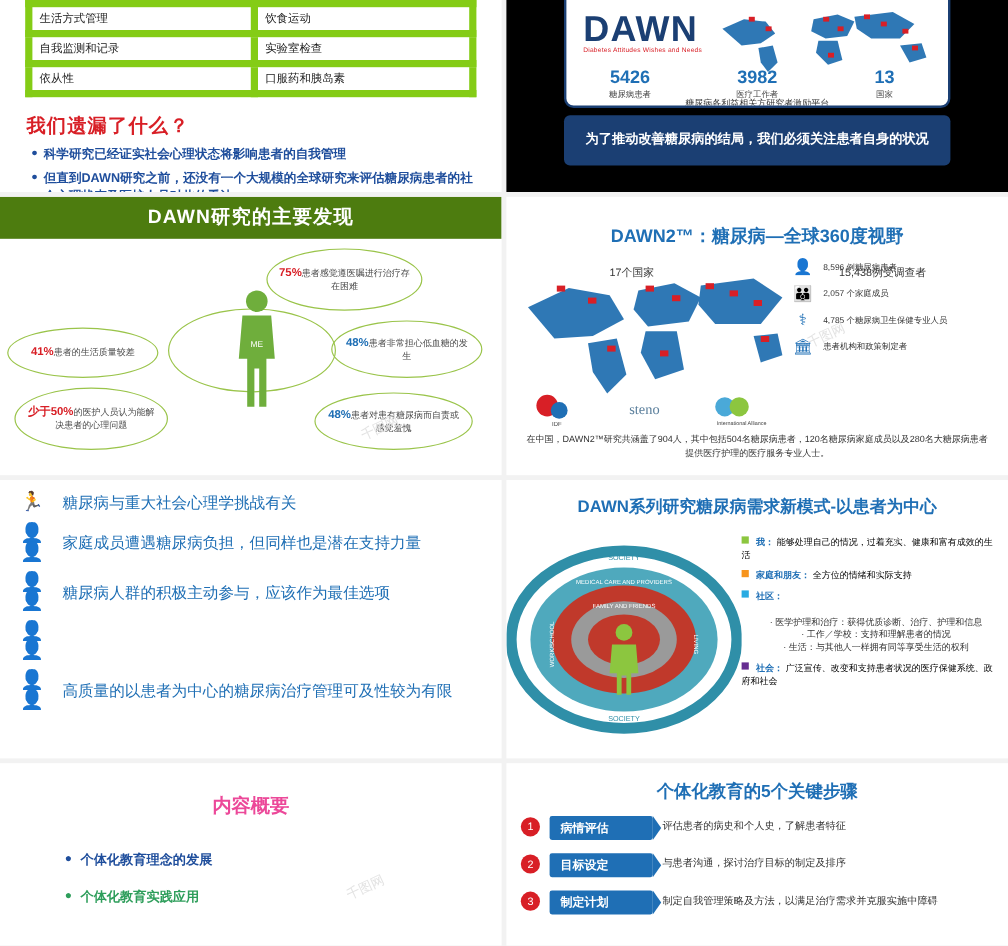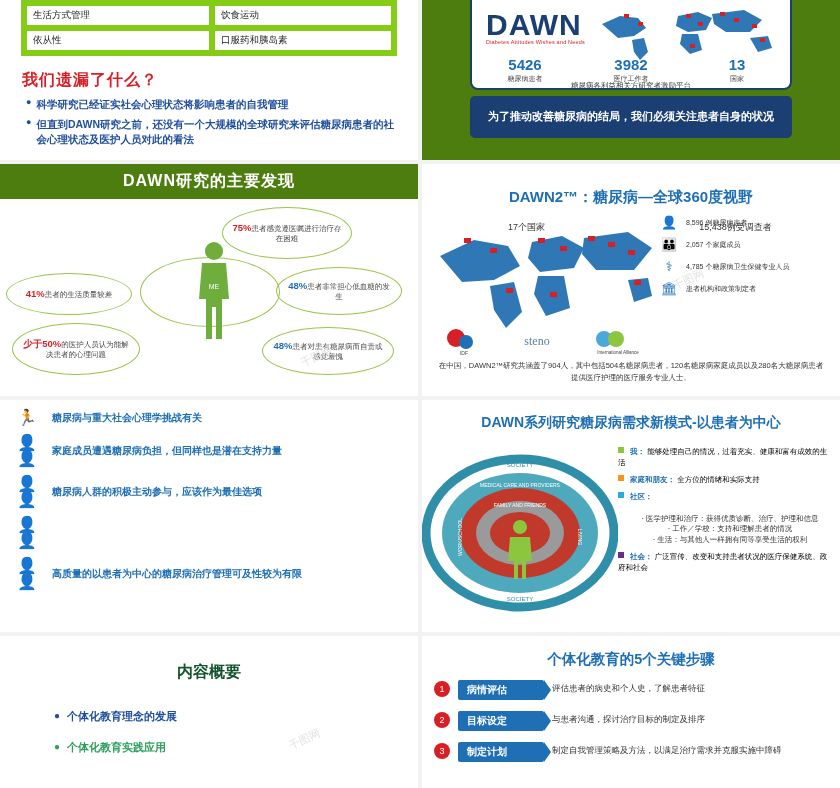--- a/index.html
+++ b/index.html
@@ -39,21 +39,21 @@
   .s1 { padding: 0; }
   table.s1tab { width: 376px; margin: 0 auto; border-collapse: collapse; font-size:9.5px; color:#222; }
   table.s1tab td { border:6px solid #84cc16; padding:3px 6px; height:16px; }
   table.s1tab td.c1 { width: 188px; }
   .s1head { color:#d81f26; font-weight:bold; font-size:16px; margin:14px 0 6px 22px; letter-spacing:1px; }
   .s1list { margin-left:26px; margin-right:14px; }
   .s1list .bullet-row { margin-bottom:5px; }
   .s1list .txt { color:#1f4e9c; font-size:10.5px; line-height:1.45; font-weight:bold; }
 
   
-  .s2 { background:#4d7c0f; }
+  .s2 { background:#000000; }
   .s2card {
     position:absolute; left:48px; top:-34px; width:322px; height:124px;
     border:2px solid #1b3f73; border-radius:8px; background:#fff;
     overflow:hidden;
   }
   .s2logo { position:absolute; left:14px; top:40px; }
   .s2logo .big { font-size:30px; font-weight:bold; color:#1b3f73; letter-spacing:1px; }
   .s2logo .sub { font-size:5.5px; color:#d81f26; letter-spacing:.2px; margin-top:-3px;}
   .s2map {
     position:absolute; right:6px; top:34px; width:190px; height:60px;
@@ -102,35 +102,35 @@
     position:absolute; left:14px; right:14px; bottom:12px;
     font-size:7.5px; color:#333; line-height:1.6; text-align:center;
   }
   .logorow { position:absolute; left:10px; top:162px; width:226px; display:flex; align-items:center; justify-content:space-around; }
 
   
   .s5title { background:#9bbbd4; color:#fff; font-size:15px; font-weight:bold; text-align:center; padding:8px 0; }
   .s5list { padding:10px 12px 0 10px; }
   .s5row { display:flex; align-items:center; gap:8px; margin-bottom:9px; }
   .s5ico { width:34px; text-align:center; font-size:16px; line-height:1; }
-  .s5txt { font-size:10px; color:#1f6fb5; line-height:1.4; font-weight:bold; }
+  .s5txt { font-size:13px; color:#1f6fb5; line-height:1.4; font-weight:normal; }
 
   
   .s6title { color:#1f6fb5; font-weight:bold; text-align:center; font-size:14px; padding:12px 10px 0; line-height:1.5; }
   .s6wrap { display:flex; margin-top:8px; }
   .s6left { width:196px; position:relative; height:176px; }
   .s6right { flex:1; padding:6px 8px 0 0; }
   .s6item { margin-bottom:6px; font-size:7.5px; line-height:1.45; }
   .s6key { color:#1f6fb5; font-weight:bold; }
   .sq { display:inline-block; width:6px; height:6px; margin-right:4px; vertical-align:1px;}
   .s6sub { margin:11px 0 0 10px;text-align:center; }
   .s6sub div { color:#333; }
 
   
-  .s7title { color:#14532d; font-weight:bold; font-size:16px; text-align:center; margin-top:26px; }
+  .s7title { color:#ec4899; font-weight:bold; font-size:16px; text-align:center; margin-top:26px; }
   .s7list { margin-top:26px; padding-left:54px; }
   .s7row { display:flex; gap:7px; margin-bottom:16px; }
   .s7a { color:#1f4e9c; font-weight:bold; font-size:11px; }
   .s7b { color:#2e9e5b; font-weight:bold; font-size:11px; }
 
   
   .s8title { color:#1f6fb5; font-weight:bold; font-size:14.5px; text-align:center; margin-top:14px; }
   .s8row { display:flex; align-items:flex-start; gap:8px; margin:11px 0 0 12px; }
   .s8num {
     width:16px; height:16px; border-radius:50%; background:#d81f26; color:#fff;
@@ -152,20 +152,24 @@
 <body>
 
 <div class="grid">
 
   <div class="slide s1">
     <table class="s1tab">
       <tbody>
           <tr>
         <td class="c1">生活方式管理</td>
         <td>饮食运动</td>
+      </tr>
+      <tr>
+        <td class="c1">自我监测和记录</td>
+        <td>实验室检查</td>
       </tr>
       <tr>
         <td class="c1">依从性</td>
         <td>口服药和胰岛素</td>
       </tr>
     </tbody>
       </table>
     <div class="s1head">我们遗漏了什么？</div>
     <div class="s1list">
       <div class="bullet-row">

